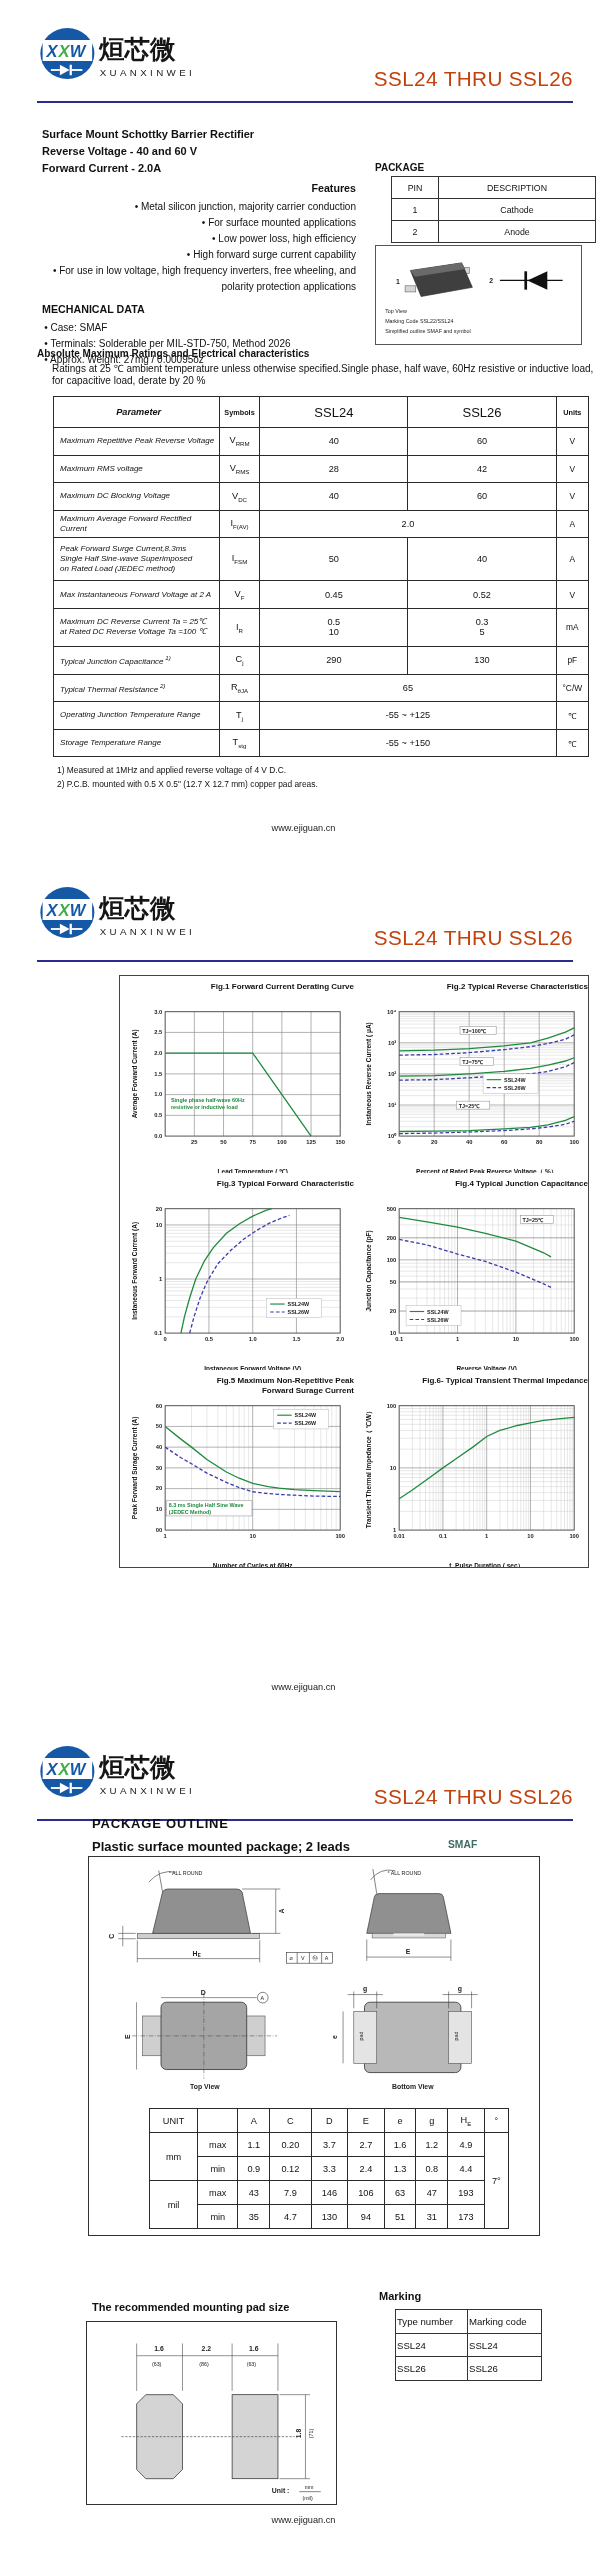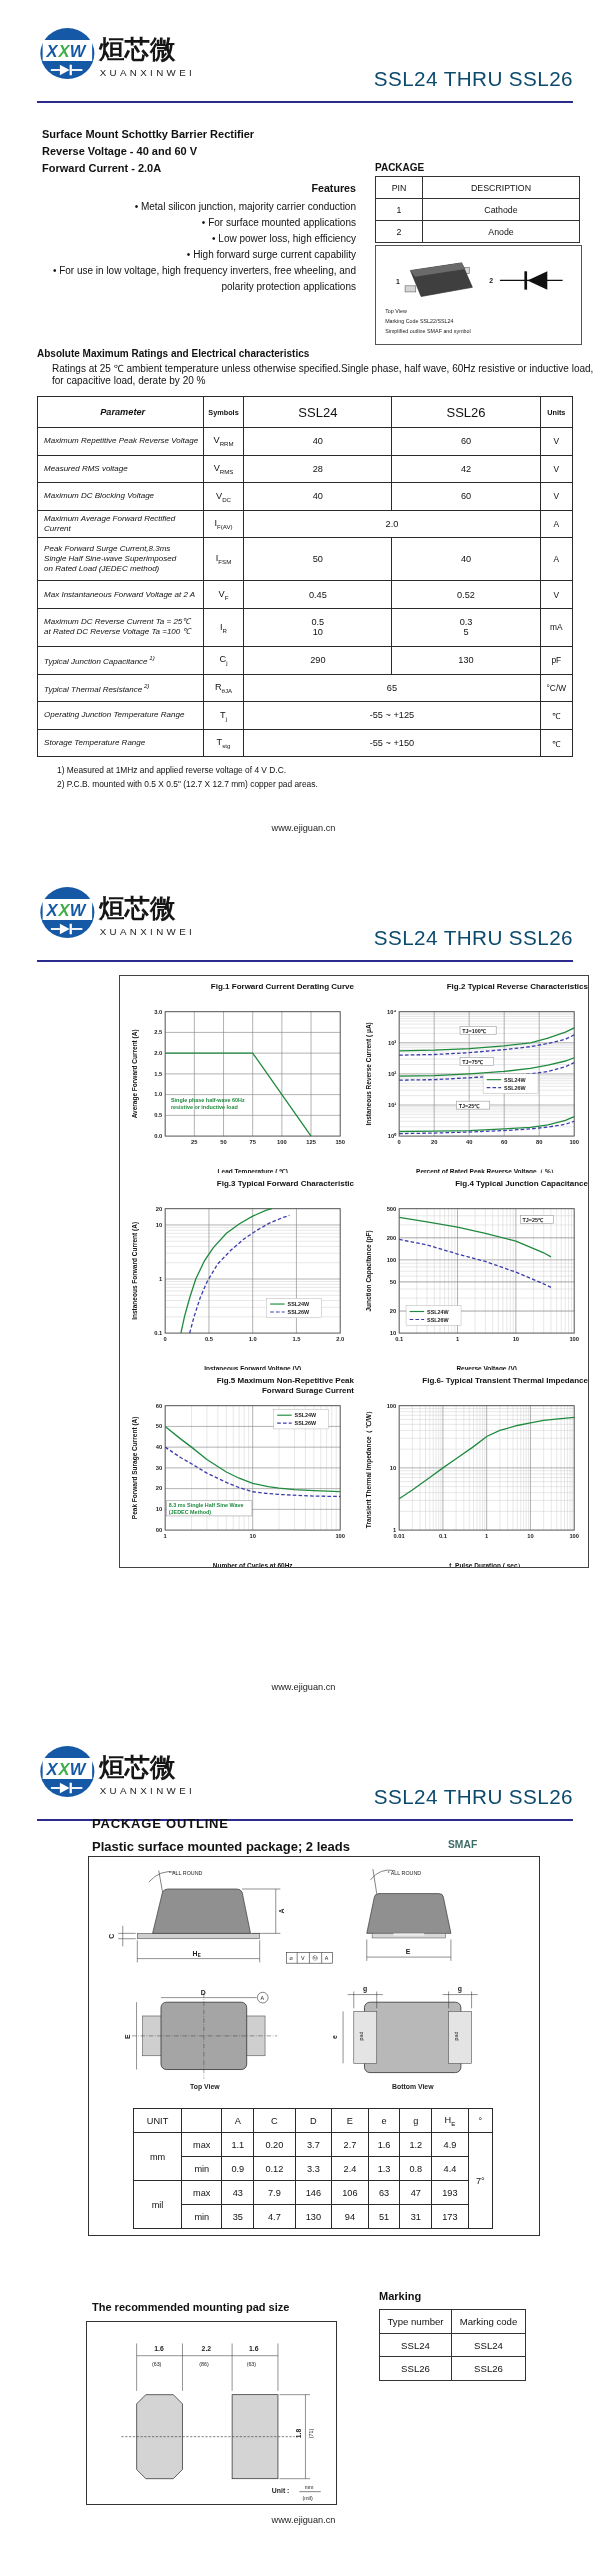--- a/index.html
+++ b/index.html
@@ -2,33 +2,33 @@
 <html style="font-size:12.2px"><head>
 <meta charset="utf-8">
 <style>
   html,body{margin:0;padding:0;background:#fff;}
   body{width:607px;font-family:"Liberation Sans",sans-serif;color:#111;}
   .page{position:relative;width:607px;height:859px;background:#fff;overflow:hidden;}
   
   .hdr-slot{position:absolute;left:37px;right:34px;top:17px;height:86px;}
   .hdr{position:relative;width:100%;height:100%;}
   .logo{position:absolute;left:0;top:1.5px;width:180px;height:72px;}
-  .doc-title{position:absolute;right:0;bottom:12.2px;font-size:20.7px;letter-spacing:0.4px;color:#0c4a6e;}
+  .doc-title{position:absolute;right:0;bottom:12.2px;font-size:20.7px;letter-spacing:0.4px;color:#c2410c;}
   .hdr-rule{position:absolute;left:0;right:0;bottom:0;height:2.3px;background:#2b2b8e;}
   .footer{position:absolute;left:0;right:0;text-align:center;font-size:9.2px;color:#222;}
   
   .subtitle{position:absolute;left:42px;top:126px;font-size:11px;font-weight:bold;line-height:17px;}
   .sec-h{font-size:10.7px;font-weight:bold;}
   .features{position:absolute;left:42px;top:182px;width:314px;text-align:right;}
   .blist{margin:4.6px 0 0 0;padding:0;list-style:none;font-size:10px;line-height:16px;}
   .blist li{padding-left:9.2px;text-indent:-6.9px;}
   .blist li:before{content:"• ";}
   .mech{position:absolute;left:42px;top:303px;width:329px;}
   .pin-h{position:absolute;left:375px;top:162px;font-size:10px;font-weight:bold;}
-  table{border-collapse:collapse;}
+  table{border-collapse:collapse;margin-left:16px;}
   .pin-t{position:absolute;left:375px;top:176px;width:205px;font-size:8.8px;border:1.5px solid #333;}
   .pin-t td,.pin-t th{border:0.8px solid #333;height:19px;text-align:center;font-weight:normal;}
   .pin-t .c1{width:44px;}
   .pkg-box{position:absolute;left:375px;top:245px;width:205px;height:98px;border:1.1px solid #555;}
   .pkg-box svg{width:100%;height:100%;}
   .rat-h{position:absolute;left:37px;top:348px;font-size:10px;font-weight:bold;}
   .rat-d{position:absolute;left:52px;top:363px;font-size:10px;line-height:12.2px;}
   .rat-t{position:absolute;left:37px;top:396px;width:536px;border:1.5px solid #222;font-size:9.2px;}
   .rat-t td,.rat-t th{border:0.8px solid #2a2a2a;text-align:center;vertical-align:middle;padding:0.8px 1.5px;}
   .rat-t tr{height:27.6px;}
@@ -62,21 +62,21 @@
   .po-smaf{position:absolute;left:448px;top:121px;font-size:10.3px;font-weight:bold;color:#3d6b66;}
   .po-box{position:absolute;left:88px;top:138px;width:450px;height:378px;border:1.1px solid #333;}
   .po-box svg.outline{position:absolute;left:6.1px;top:6.1px;width:438px;height:231px;}
   .dim-t{position:absolute;left:44px;top:251px;width:360px;font-size:9.2px;border:1.5px solid #222;}
   .dim-t td,.dim-t th{border:0.8px solid #2a2a2a;text-align:center;height:23px;font-weight:normal;padding:0 1.5px;}
   .pad-h{position:absolute;left:92px;top:583px;font-size:11px;font-weight:bold;}
   .pad-box{position:absolute;left:86px;top:603px;width:249px;height:182px;border:1.1px solid #333;}
   .pad-box svg{width:100%;height:100%;}
   .mark-h{position:absolute;left:379px;top:572px;font-size:11px;font-weight:bold;}
   .mark-t{position:absolute;left:379px;top:591px;width:147px;font-size:9.6px;border:1.5px solid #333;}
-  .mark-t td,.mark-t th{border:0.8px solid #333;text-align:center;height:20.7px;font-weight:normal;}
+  .mark-t td,.mark-t th{border:0.8px solid #333;text-align:left;height:20.7px;font-weight:normal;}
 </style>
 </head>
 <body>
 
 <section class="page" id="p1">
   <div class="hdr-slot">
   <div class="hdr">
     <svg class="logo" viewBox="0 0 235 96">
       <ellipse cx="38" cy="46" rx="36" ry="34" fill="#1559a6"></ellipse>
       <rect x="5" y="28" width="66" height="28" fill="#ffffff"></rect>
@@ -107,20 +107,28 @@
     <div class="sec-h">Features</div>
     <ul class="blist" id="features-list">
         <li>Metal silicon junction, majority carrier conduction</li>
         <li>For surface mounted applications</li>
         <li>Low power loss, high efficiency</li>
         <li>High forward surge current capability</li>
         <li>For use in low voltage, high frequency inverters, free wheeling, and polarity protection applications</li>
       </ul>
   </div>
 
+  <div class="mech">
+    <div class="sec-h">MECHANICAL DATA</div>
+    <ul class="blist" id="mech-list">
+        <li>Case: SMAF</li>
+        <li>Terminals: Solderable per MIL-STD-750, Method 2026</li>
+        <li>Approx. Weight: 27mg  / 0.00095oz</li>
+      </ul>
+  </div>
 
   <div class="pin-h">PACKAGE</div>
   <table class="pin-t">
     <tbody id="pin-body">
         <tr>
           <th class="c1">PIN</th>
           <th>DESCRIPTION</th>
         </tr>
         <tr>
           <td>1</td>
@@ -177,21 +185,21 @@
           <td class="v24">
             <div>40</div>
           </td>
           <td class="v26">
             <div>60</div>
           </td>
           <td class="unitc">V</td>
         </tr>
         <tr>
           <td class="param">
-            <div>Measured RMS voltage</div>
+            <div>Maximum RMS voltage</div>
           </td>
           <td class="symc">V<sub>RMS</sub></td>
           <td class="v24">
             <div>28</div>
           </td>
           <td class="v26">
             <div>42</div>
           </td>
           <td class="unitc">V</td>
         </tr>

